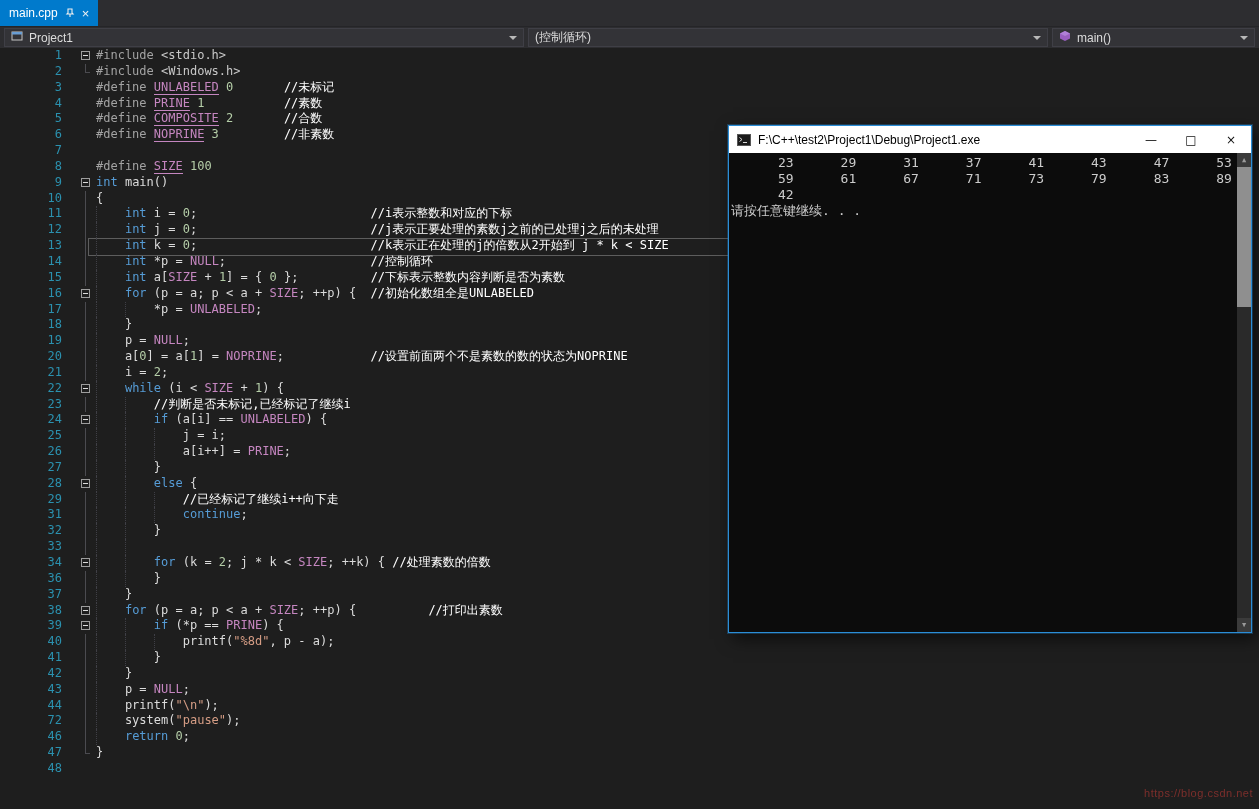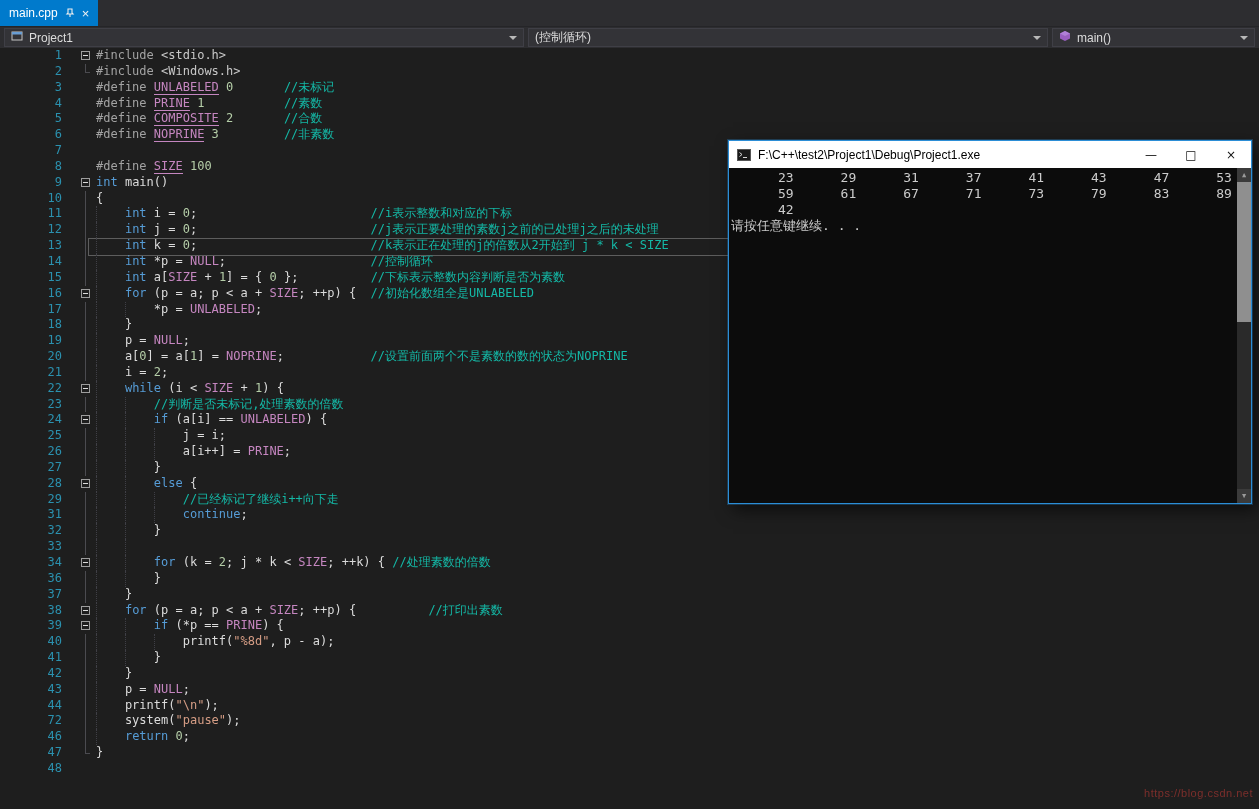--- a/index.html
+++ b/index.html
@@ -33,25 +33,25 @@
   .fend{position:absolute;left:23px;top:0;width:5px;height:9px;border-left:1px solid #4b4b50;border-bottom:1px solid #4b4b50}
   .code{flex:1;position:relative;color:#dcdcdc;white-space:pre;z-index:1}
   .guide{position:absolute;top:0;bottom:0;width:1px;border-left:1px dotted #3f3f46}
   .c-pp{color:#a3a3a3}
   .c-inc{color:#c8c8c8}
   .c-kw{color:#569cd6}
   .c-pl{color:#dcdcdc}
   .c-num{color:#b5cea8}
   .c-mc{color:#c586c0}
   .c-mcu{color:#c586c0;border-bottom:1px solid #c586c0}
-  .c-cm{color:#14b8a6}
+  .c-cm{color:#ffffff}
   .c-str{color:#d69d85}
 
   
-  .console{position:absolute;left:728px;top:140px;width:524px;height:364px;background:#0c0c0c;
+  .console{position:absolute;left:728px;top:125px;width:524px;height:508px;background:#0c0c0c;
            border:1px solid #2b8dd6;box-shadow:0 0 0 1px rgba(43,141,214,.30),5px 6px 16px rgba(0,0,0,.6);z-index:10}
   .ctitle{height:27px;background:#ffffff;display:flex;align-items:center;padding-left:8px}
   .ctitle .cticon{display:flex;align-items:center;margin-right:7px}
   .ctitle .ttext{flex:1;font-family:"Liberation Sans",sans-serif;font-size:12px;color:#000;white-space:nowrap;overflow:hidden}
   .cbtn{width:40px;height:27px;flex:none;display:flex;align-items:center;justify-content:center;
         color:#111;font-size:12px;font-family:"DejaVu Sans",sans-serif}
   .cbody{position:absolute;top:27px;left:0;right:14px;bottom:0;padding:2px 0 0 2px;overflow:hidden;
          color:#cccccc;font-size:13px;line-height:15.9px}
   .crow{white-space:pre}
   .sbar{position:absolute;top:27px;right:0;bottom:0;width:14px;background:#2a2a2a}
@@ -123,21 +123,21 @@
       <div class="line current"><span class="num">13</span><span class="fold"><span class="fline"></span></span><span class="code"><span class="guide" style="left: 0px;"></span><span class="c-pl">    </span><span class="c-kw">int</span><span class="c-pl"> k = </span><span class="c-num">0</span><span class="c-pl">;                        </span><span class="c-cm">//k表示正在处理的j的倍数从2开始到 j * k &lt; SIZE</span></span></div>
       <div class="line"><span class="num">14</span><span class="fold"><span class="fline"></span></span><span class="code"><span class="guide" style="left: 0px;"></span><span class="c-pl">    </span><span class="c-kw">int</span><span class="c-pl"> *p = </span><span class="c-mc">NULL</span><span class="c-pl">;                    </span><span class="c-cm">//控制循环</span></span></div>
       <div class="line"><span class="num">15</span><span class="fold"><span class="fline"></span></span><span class="code"><span class="guide" style="left: 0px;"></span><span class="c-pl">    </span><span class="c-kw">int</span><span class="c-pl"> a[</span><span class="c-mc">SIZE</span><span class="c-pl"> + </span><span class="c-num">1</span><span class="c-pl">] = { </span><span class="c-num">0</span><span class="c-pl"> };          </span><span class="c-cm">//下标表示整数内容判断是否为素数</span></span></div>
       <div class="line"><span class="num">16</span><span class="fold"><span class="fbox"><span class="fminus"></span></span></span><span class="code"><span class="guide" style="left: 0px;"></span><span class="c-pl">    </span><span class="c-kw">for</span><span class="c-pl"> (p = a; p &lt; a + </span><span class="c-mc">SIZE</span><span class="c-pl">; ++p) {  </span><span class="c-cm">//初始化数组全是UNLABELED</span></span></div>
       <div class="line"><span class="num">17</span><span class="fold"><span class="fline"></span></span><span class="code"><span class="guide" style="left: 0px;"></span><span class="guide" style="left: 28.88px;"></span><span class="c-pl">        *p = </span><span class="c-mc">UNLABELED</span><span class="c-pl">;</span></span></div>
       <div class="line"><span class="num">18</span><span class="fold"><span class="fline"></span></span><span class="code"><span class="guide" style="left: 0px;"></span><span class="c-pl">    }</span></span></div>
       <div class="line"><span class="num">19</span><span class="fold"><span class="fline"></span></span><span class="code"><span class="guide" style="left: 0px;"></span><span class="c-pl">    p = </span><span class="c-mc">NULL</span><span class="c-pl">;</span></span></div>
       <div class="line"><span class="num">20</span><span class="fold"><span class="fline"></span></span><span class="code"><span class="guide" style="left: 0px;"></span><span class="c-pl">    a[</span><span class="c-num">0</span><span class="c-pl">] = a[</span><span class="c-num">1</span><span class="c-pl">] = </span><span class="c-mc">NOPRINE</span><span class="c-pl">;            </span><span class="c-cm">//设置前面两个不是素数的数的状态为NOPRINE</span></span></div>
       <div class="line"><span class="num">21</span><span class="fold"><span class="fline"></span></span><span class="code"><span class="guide" style="left: 0px;"></span><span class="c-pl">    i = </span><span class="c-num">2</span><span class="c-pl">;</span></span></div>
       <div class="line"><span class="num">22</span><span class="fold"><span class="fbox"><span class="fminus"></span></span></span><span class="code"><span class="guide" style="left: 0px;"></span><span class="c-pl">    </span><span class="c-kw">while</span><span class="c-pl"> (i &lt; </span><span class="c-mc">SIZE</span><span class="c-pl"> + </span><span class="c-num">1</span><span class="c-pl">) {</span></span></div>
-      <div class="line"><span class="num">23</span><span class="fold"><span class="fline"></span></span><span class="code"><span class="guide" style="left: 0px;"></span><span class="guide" style="left: 28.88px;"></span><span class="c-pl">        </span><span class="c-cm">//判断是否未标记,处理素数的倍数</span></span></div>
+      <div class="line"><span class="num">23</span><span class="fold"><span class="fline"></span></span><span class="code"><span class="guide" style="left: 0px;"></span><span class="guide" style="left: 28.88px;"></span><span class="c-pl">        </span><span class="c-cm">//判断是否未标记,已经标记了继续i</span></span></div>
       <div class="line"><span class="num">24</span><span class="fold"><span class="fbox"><span class="fminus"></span></span></span><span class="code"><span class="guide" style="left: 0px;"></span><span class="guide" style="left: 28.88px;"></span><span class="c-pl">        </span><span class="c-kw">if</span><span class="c-pl"> (a[i] == </span><span class="c-mc">UNLABELED</span><span class="c-pl">) {</span></span></div>
       <div class="line"><span class="num">25</span><span class="fold"><span class="fline"></span></span><span class="code"><span class="guide" style="left: 0px;"></span><span class="guide" style="left: 28.88px;"></span><span class="guide" style="left: 57.76px;"></span><span class="c-pl">            j = i;</span></span></div>
       <div class="line"><span class="num">26</span><span class="fold"><span class="fline"></span></span><span class="code"><span class="guide" style="left: 0px;"></span><span class="guide" style="left: 28.88px;"></span><span class="guide" style="left: 57.76px;"></span><span class="c-pl">            a[i++] = </span><span class="c-mc">PRINE</span><span class="c-pl">;</span></span></div>
       <div class="line"><span class="num">27</span><span class="fold"><span class="fline"></span></span><span class="code"><span class="guide" style="left: 0px;"></span><span class="guide" style="left: 28.88px;"></span><span class="c-pl">        }</span></span></div>
       <div class="line"><span class="num">28</span><span class="fold"><span class="fbox"><span class="fminus"></span></span></span><span class="code"><span class="guide" style="left: 0px;"></span><span class="guide" style="left: 28.88px;"></span><span class="c-pl">        </span><span class="c-kw">else</span><span class="c-pl"> {</span></span></div>
       <div class="line"><span class="num">29</span><span class="fold"><span class="fline"></span></span><span class="code"><span class="guide" style="left: 0px;"></span><span class="guide" style="left: 28.88px;"></span><span class="guide" style="left: 57.76px;"></span><span class="c-pl">            </span><span class="c-cm">//已经标记了继续i++向下走</span></span></div>
       <div class="line"><span class="num">31</span><span class="fold"><span class="fline"></span></span><span class="code"><span class="guide" style="left: 0px;"></span><span class="guide" style="left: 28.88px;"></span><span class="guide" style="left: 57.76px;"></span><span class="c-pl">            </span><span class="c-kw">continue</span><span class="c-pl">;</span></span></div>
       <div class="line"><span class="num">32</span><span class="fold"><span class="fline"></span></span><span class="code"><span class="guide" style="left: 0px;"></span><span class="guide" style="left: 28.88px;"></span><span class="c-pl">        }</span></span></div>
       <div class="line"><span class="num">33</span><span class="fold"><span class="fline"></span></span><span class="code"><span class="guide" style="left: 0px;"></span><span class="guide" style="left: 28.88px;"></span></span></div>
       <div class="line"><span class="num">34</span><span class="fold"><span class="fbox"><span class="fminus"></span></span></span><span class="code"><span class="guide" style="left: 0px;"></span><span class="guide" style="left: 28.88px;"></span><span class="c-pl">        </span><span class="c-kw">for</span><span class="c-pl"> (k = </span><span class="c-num">2</span><span class="c-pl">; j * k &lt; </span><span class="c-mc">SIZE</span><span class="c-pl">; ++k) { </span><span class="c-cm">//处理素数的倍数</span></span></div>

